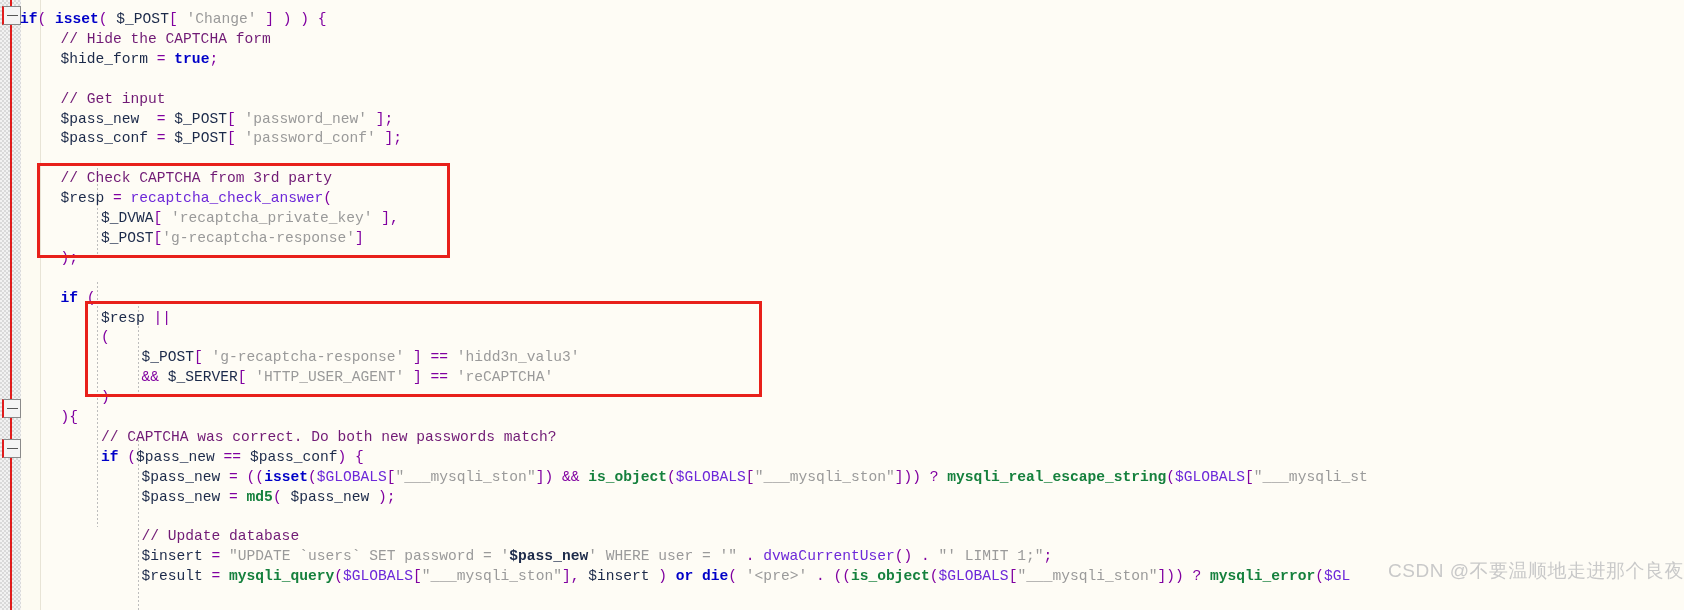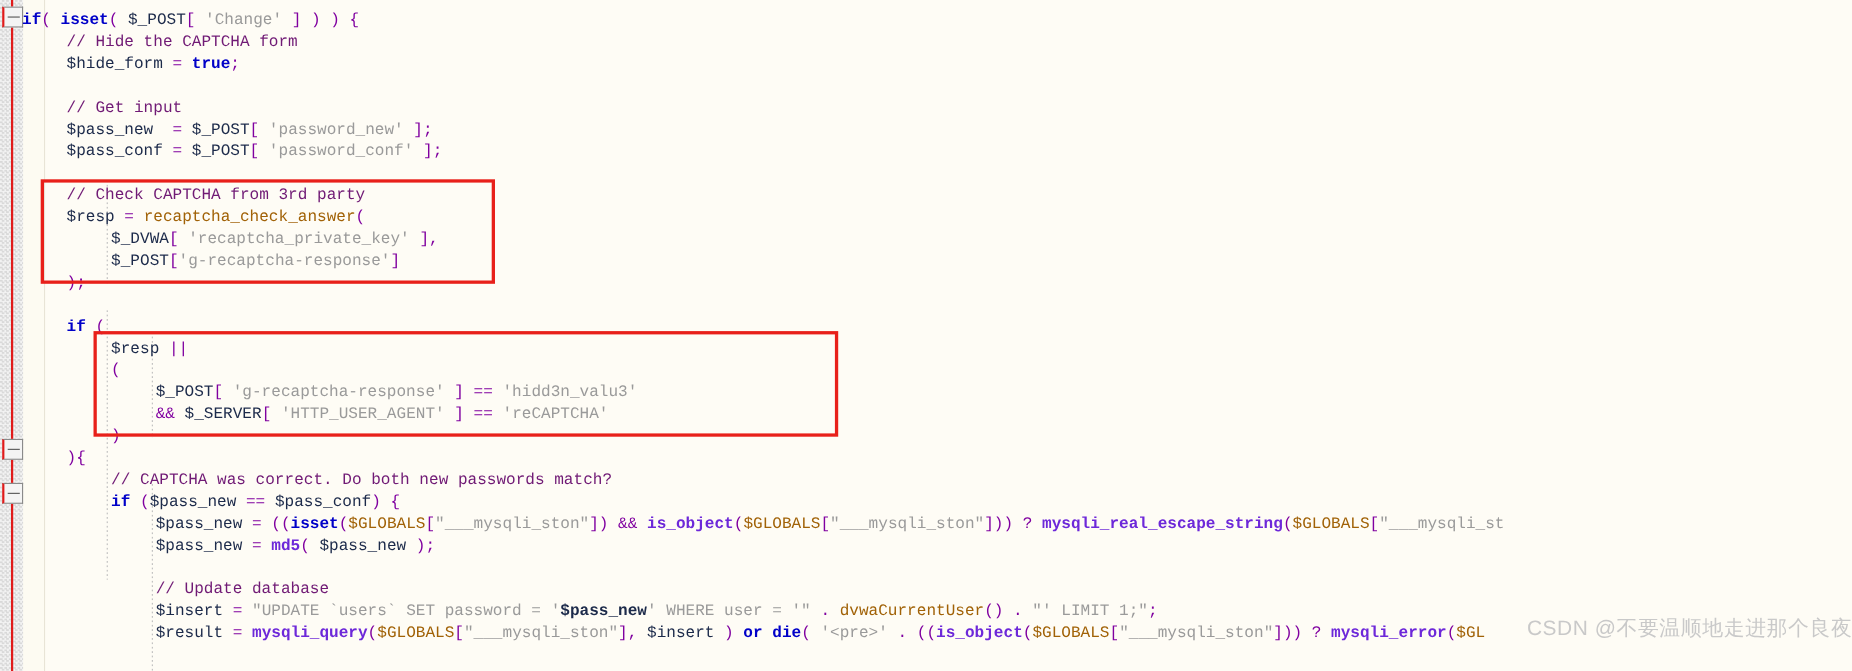--- a/index.html
+++ b/index.html
@@ -49,26 +49,26 @@
 
   
   .iguide{
     position:absolute;width:1px;background-image:
       linear-gradient(to bottom,#bdbdbd 50%,rgba(0,0,0,0) 0%);
     background-size:1px 4px;background-repeat:repeat-y;z-index:5;
   }
 
   
   .kw   {color:#0000c8;font-weight:bold;}   
-  .fn   {color:#6d28d9;font-weight:bold;}   
+  .fn   {color:#15803d;font-weight:bold;}   
   .var  {color:#1c2a4a;}                    
   .cmt  {color:#701a75;}                    
   .str  {color:#9a9a9a;}                    
   .op   {color:#8000a0;}                    
-  .pln  {color:#a16207;}
+  .pln  {color:#6d28d9;}
 
   
   .annot{
     position:absolute;border:3px solid #e8201a;
     box-sizing:border-box;z-index:7;pointer-events:none;
   }
 
   
   .watermark{
     position:absolute;right:0;bottom:26px;

